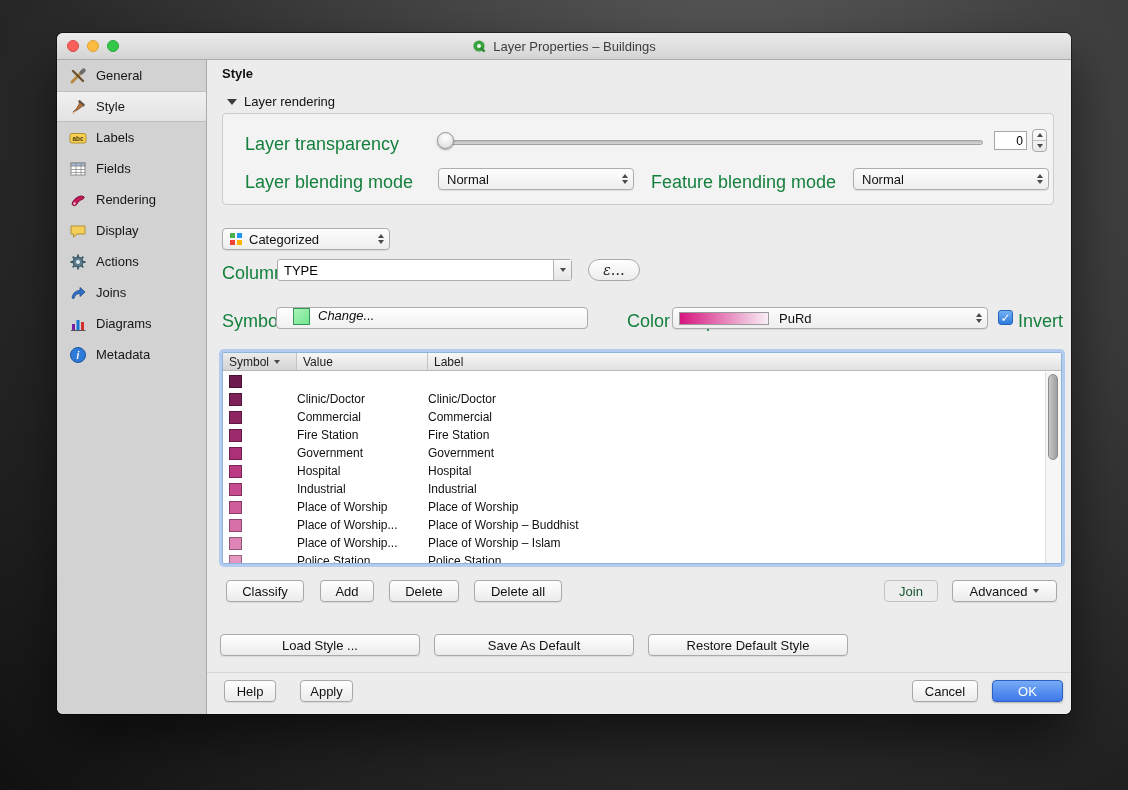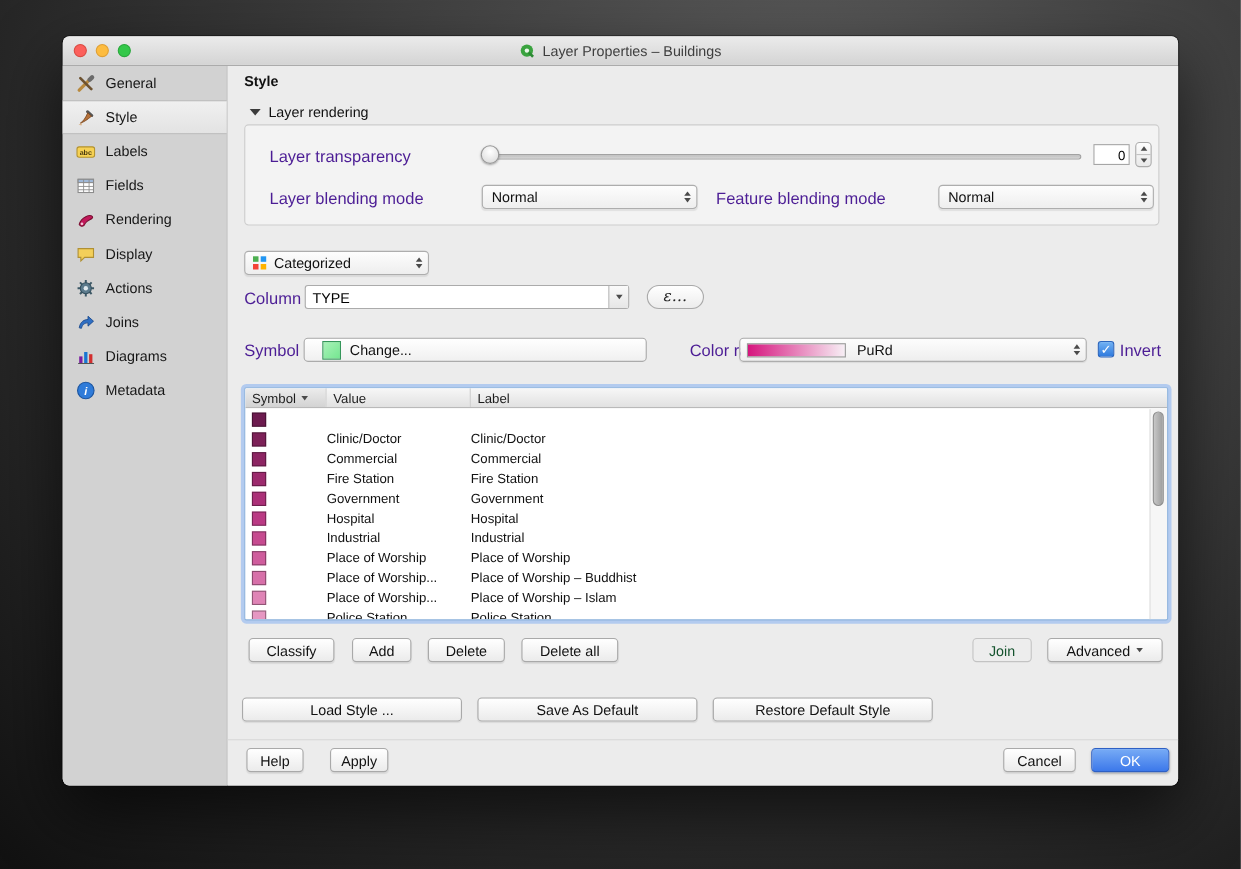--- a/index.html
+++ b/index.html
@@ -40,21 +40,21 @@
   .sb-item {
     height:31px; display:flex; align-items:center; gap:9px;
     padding-left:12px; font-size:13px; color:#161616; cursor:default;
   }
   .sb-item.selected {
     background:linear-gradient(#f0f0f0,#e3e3e3);
     border-top:1px solid #bfbfbf; border-bottom:1px solid #bfbfbf;
   }
   .sb-icon { width:18px; height:18px; flex:none; display:flex; align-items:center; justify-content:center; }
   .content { position:relative; flex:1; background:#ececec; border-radius:0 0 6px 0; }
-  .lbl { position:absolute; font-size:15px; color:#4c1d95; white-space:nowrap; }
+  .lbl { position:absolute; font-size:18px; color:#15803d; white-space:nowrap; }
   
   .page-heading { position:absolute; left:15px; top:6px; font-size:13px; font-weight:bold; color:#111; }
   .group-title { position:absolute; left:20px; top:34px; display:flex; align-items:center; gap:7px; font-size:13px; color:#111; }
   .group-box {
     position:absolute; left:15px; top:53px; width:832px; height:92px;
     background:#f3f3f3; border:1px solid #cdcdcd; border-radius:4px;
   }
   .transp-label { left:22px; top:20px; }
   .slider-track {
     position:absolute; left:220px; top:26px; width:540px; height:5px;
@@ -108,21 +108,21 @@
     position:absolute; left:381px; top:199px; width:52px; height:22px;
     border:1px solid #a9a9a9; border-radius:11px; background:linear-gradient(#ffffff,#ececec);
     display:flex; align-items:center; justify-content:center;
     font-family:"DejaVu Serif","Liberation Serif",serif; font-style:italic; font-size:14px; color:#222;
   }
   
   .symbol-label { left:15px; top:251px; }
   .symbol-btn {
     position:absolute; left:69px; top:247px; width:312px; height:22px;
     border:1px solid #ababab; border-radius:4px; background:linear-gradient(#ffffff,#f0f0f0);
-    display:flex; align-items:center; font-size:13px; color:#111;
+    display:flex; align-items:flex-start; font-size:13px; color:#111;font-style:italic;
   }
   .symbol-swatch { width:17px; height:17px; margin-left:16px; border:1px solid #35965a; flex:none; }
   .symbol-change { margin-left:8px; }
   .ramp-label { left:393px; top:251px;margin-left:27px; }
   .ramp-dd { left:465px; top:247px; width:316px; }
   .ramp-preview { width:90px; height:13px; margin-left:6px; border:1px solid #9a9a9a; flex:none; }
   .ramp-dd .dd-text { padding-left:10px; }
   .invert-check {
     position:absolute; left:791px; top:250px; width:15px; height:15px;
     border-radius:3px; border:1px solid #2a64bd;

